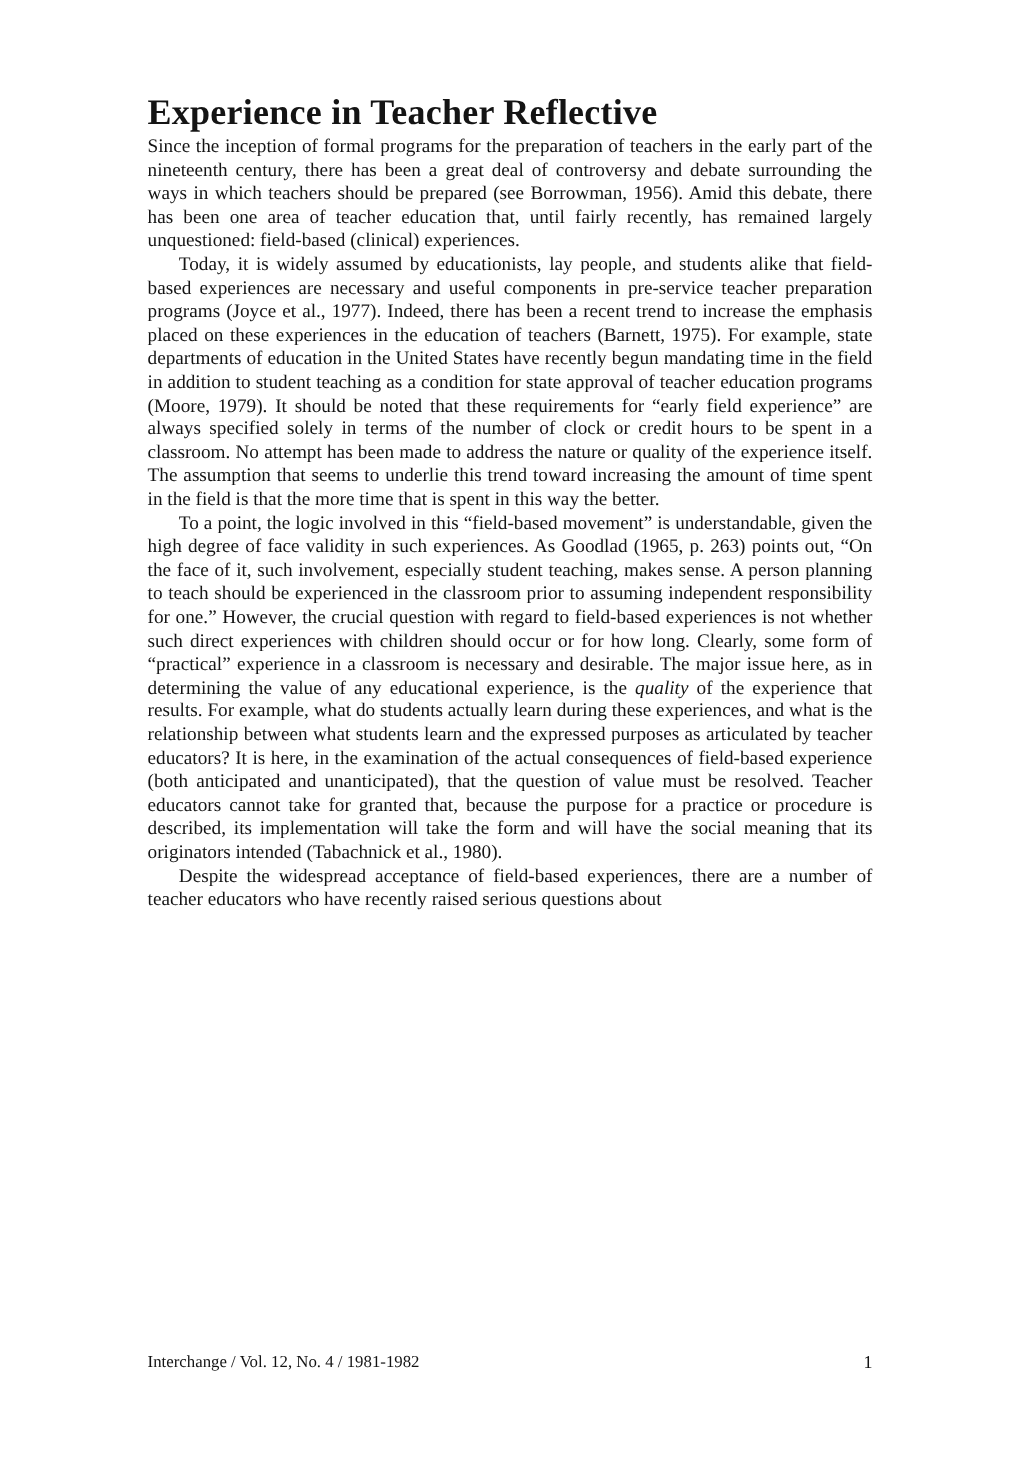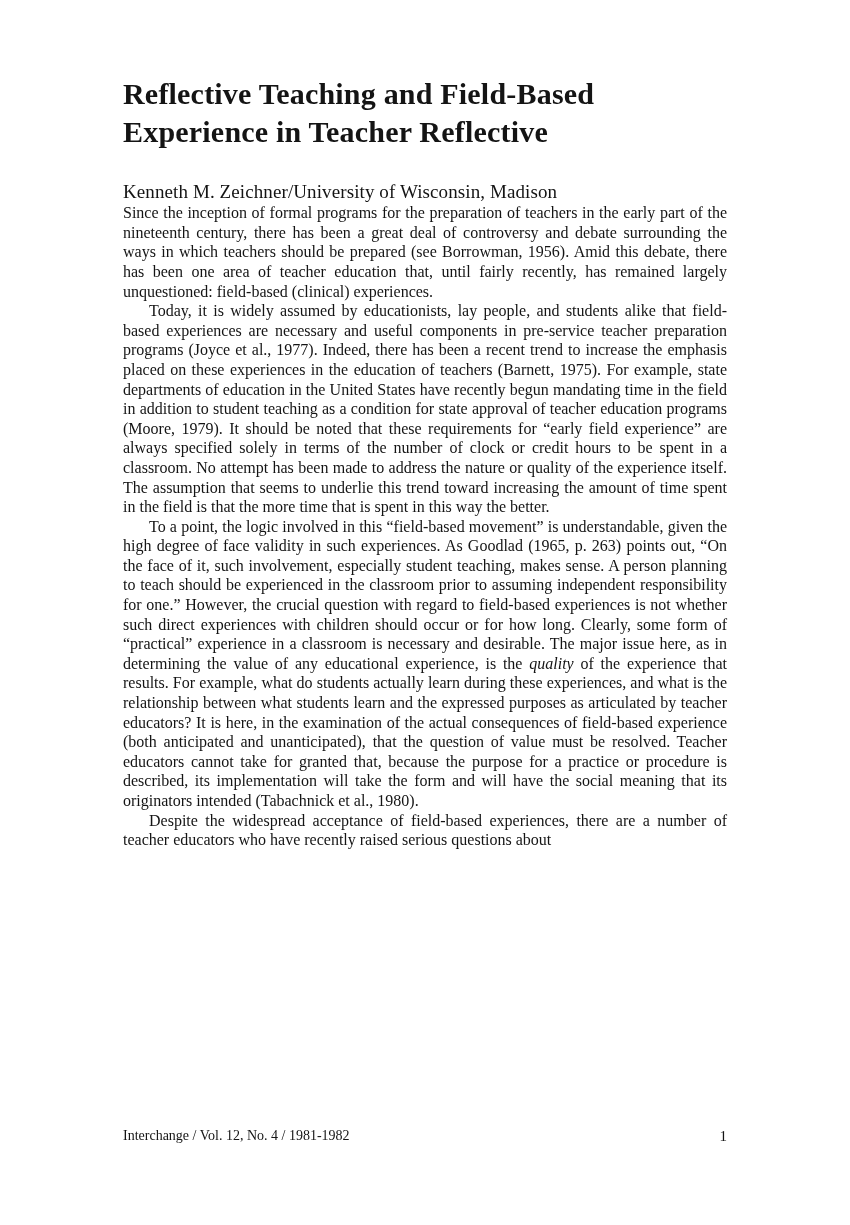--- a/index.html
+++ b/index.html
@@ -55,25 +55,23 @@
   }
   .page-number { font-size: 15px; }
 </style>
 </head>
 <body>
 
 <div class="page">
   <div class="content">
 
     <h1 class="article-title">
-      <span class="title-line">Reflective Teaching and Field-Based</span>
       <span class="title-line">Experience in Teacher Reflective</span>
     </h1>
 
-    <div class="author">Kenneth M. Zeichner/University of Wisconsin, Madison</div>
 
     <div class="body-text">
       <p>Since the inception of formal programs for the preparation of teachers in the early part of the nineteenth century, there has been a great deal of controversy and debate surrounding the ways in which teachers should be prepared (see Borrowman, 1956). Amid this debate, there has been one area of teacher education that, until fairly recently, has remained largely unquestioned: field-based (clinical) experiences.</p>
 
       <p class="indent">Today, it is widely assumed by educationists, lay people, and students alike that field-based experiences are necessary and useful components in pre-service teacher preparation programs (Joyce et al., 1977). Indeed, there has been a recent trend to increase the emphasis placed on these experiences in the education of teachers (Barnett, 1975). For example, state departments of education in the United States have recently begun mandating time in the field in addition to student teaching as a condition for state approval of teacher education programs (Moore, 1979). It should be noted that these requirements for “early field experience” are always specified solely in terms of the number of clock or credit hours to be spent in a classroom. No attempt has been made to address the nature or quality of the experience itself. The assumption that seems to underlie this trend toward increasing the amount of time spent in the field is that the more time that is spent in this way the better.</p>
 
       <p class="indent"><span>To a point, the logic involved in this “field-based movement” is understandable, given the high degree of face validity in such experiences. As Goodlad (1965, p. 263) points out, “On the face of it, such involvement, especially student teaching, makes sense. A person planning to teach should be experienced in the classroom prior to assuming independent responsibility for one.” However, the crucial question with regard to field-based experiences is not whether such direct experiences with children should occur or for how long. Clearly, some form of “practical” experience in a classroom is necessary and desirable. The major issue here, as in determining the value of any educational experience, is the </span><em>quality</em><span> of the experience that results. For example, what do students actually learn during these experiences, and what is the relationship between what students learn and the expressed purposes as articulated by teacher educators? It is here, in the examination of the actual consequences of field-based experience (both anticipated and unanticipated), that the question of value must be resolved. Teacher educators cannot take for granted that, because the purpose for a practice or procedure is described, its implementation will take the form and will have the social meaning that its originators intended (Tabachnick et al., 1980).</span></p>
 
       <p class="indent">Despite the widespread acceptance of field-based experiences, there are a number of teacher educators who have recently raised serious questions about</p>
     </div>

